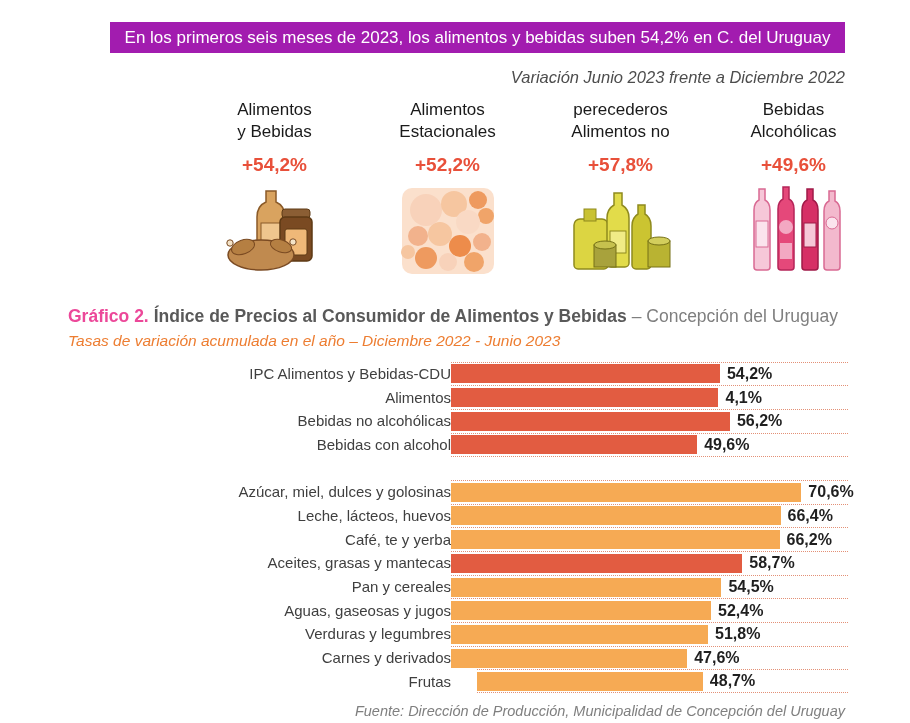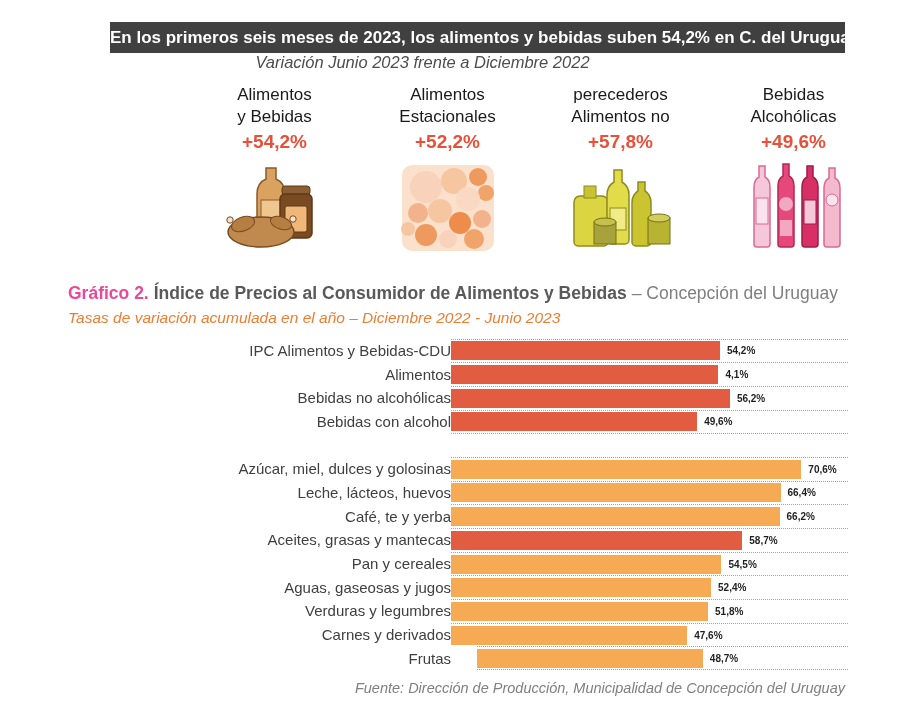--- a/index.html
+++ b/index.html
@@ -3,53 +3,53 @@
 <meta charset="utf-8">
 <style>
   html,body{margin:0;padding:0;background:#ffffff;}
   .page{
     width:910px;height:723px;background:#ffffff;position:relative;overflow:hidden;
     font-family:"Liberation Sans","DejaVu Sans",sans-serif;
   }
   
   .banner{
     margin:22px 65px 0 110px;width:735px;height:31px;line-height:31px;
-    background:#404040;color:#ffffff;font-weight:bold;font-size:17px;
+    background:#a21caf;color:#ffffff;font-weight:normal;font-size:17px;
     text-align:center;white-space:nowrap;
   }
   .variation{
-    width:845px;margin-top:0;text-align:center;
+    width:845px;margin-top:15px;text-align:right;
     font-style:italic;color:#4D4D4D;font-size:16.5px;
   }
   
   .cats{margin:12px 0 0 188px;width:692px;display:flex;}
   .cat{flex:1;text-align:center;}
   .cat .lbl{font-size:17px;line-height:1.28;color:#1a1a1a;}
-  .cat .pct{font-size:19px;font-weight:bold;color:#E8503A;margin-top:3px;}
+  .cat .pct{font-size:19px;font-weight:bold;color:#E8503A;margin-top:11px;}
   .cat .ic{height:102px;display:flex;align-items:center;justify-content:center;margin-top:4px;}
   
   .gtitle{margin:24px 0 0 68px;font-size:17.5px;white-space:nowrap;}
   .gtitle .tp{color:#ec4899;font-weight:bold;margin-right:5px;}
   .gtitle .tm{color:#595959;font-weight:bold;}
   .gtitle .ts{color:#7F7F7F;margin-left:5px;}
   .gsub{margin:5px 0 0 68px;font-style:italic;color:#ED7D31;font-size:15.5px;}
   
   .chart{margin:12px 0 0 68px;width:780px;}
   .crow{display:flex;align-items:center;height:23.7px;}
   .clabel{
     width:383px;box-sizing:border-box;text-align:right;
     font-size:15px;color:#3F3F3F;white-space:nowrap;
   }
   .cplot{
     flex:1;height:100%;border-top:1px dotted #E39076;
     display:flex;align-items:center;position:relative;box-sizing:border-box;
   }
   .crow:last-child .cplot{border-bottom:1px dotted #E39076;margin-left:26px;}
   .cbar{height:19px;flex:0 0 auto;}
-  .cval{font-size:10px;font-weight:bold;color:#1F1F1F;margin-left:7px;white-space:nowrap;}
+  .cval{font-size:16px;font-weight:bold;color:#1F1F1F;margin-left:7px;white-space:nowrap;}
   .source{
     width:845px;margin-top:10px;text-align:right;
     font-style:italic;color:#7F7F7F;font-size:14.5px;
   }
 </style>
 </head>
 <body>
 
 <div class="page">
 

